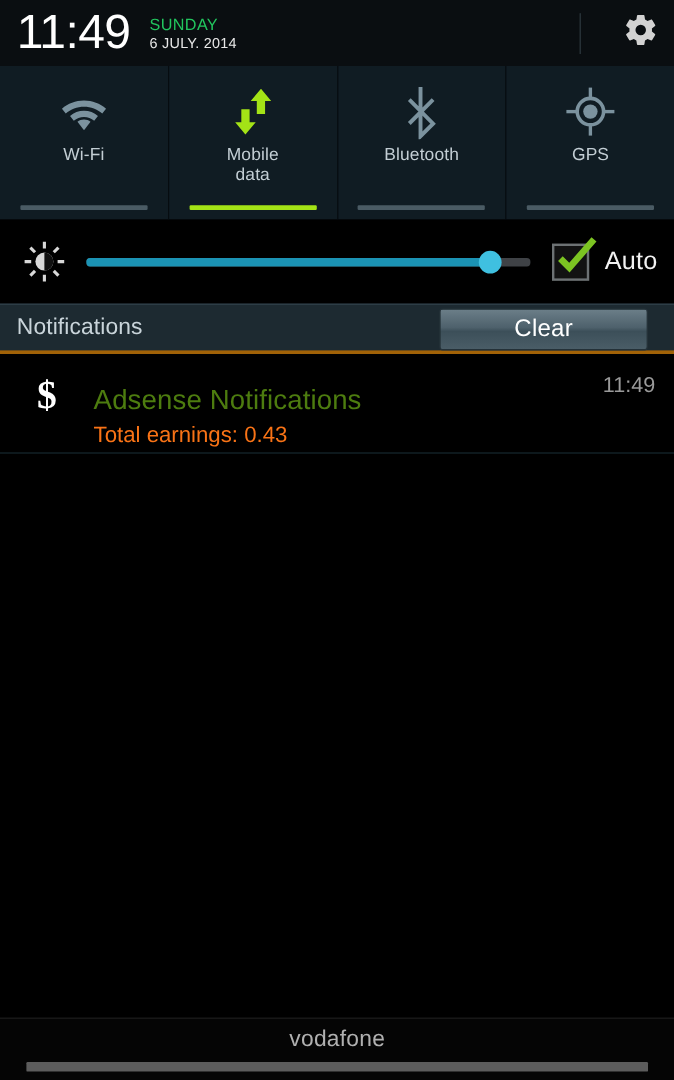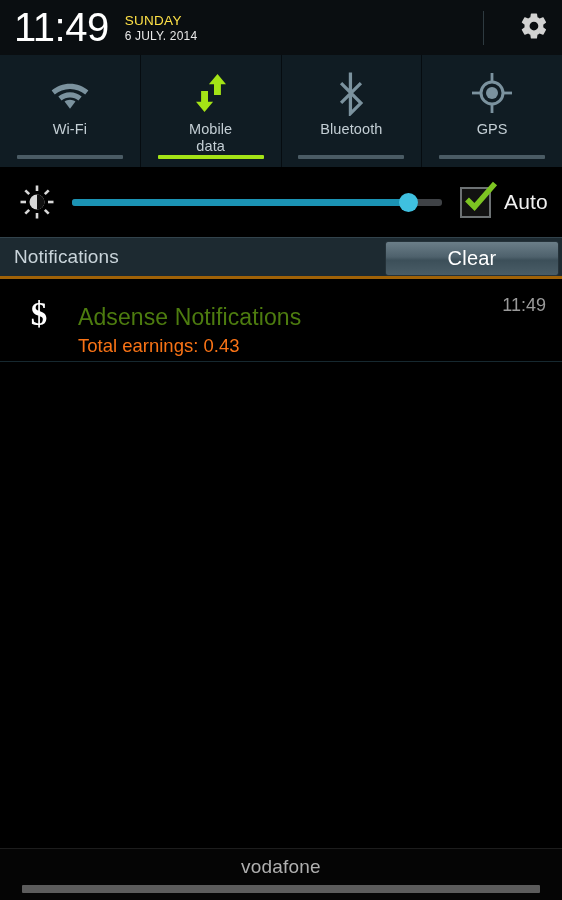--- a/index.html
+++ b/index.html
@@ -41,21 +41,21 @@
     margin-top: -2px;
   }
   .datewrap {
     display: flex;
     flex-direction: column;
     justify-content: center;
     line-height: 1;
     margin-top: 1px;
   }
   .dayname {
-    color: #fde047;
+    color: #22c55e;
     font-size: 13.5px;
     letter-spacing: 0.3px;
     margin-bottom: 3px;
   }
   .datetext {
     color: #e8e8e8;
     font-size: 12px;
     letter-spacing: 0.2px;
   }
   .header-right {
@@ -76,21 +76,21 @@
     width: 56px;
     height: 55px;
     display: flex;
     align-items: center;
     justify-content: center;
   }
 
   
   .toggles {
     display: flex;
-    height: 112px;
+    height: 128px;
     background: #101c23;
   }
   .toggle {
     flex: 1 1 0;
     position: relative;
     display: flex;
     flex-direction: column;
     align-items: center;
     justify-content: flex-start;
     padding-top: 13px;
@@ -204,21 +204,21 @@
     box-sizing: border-box;
   }
   .notif-title {
     color: #c9d4da;
     font-size: 19px;
     padding-left: 14px;
     letter-spacing: 0.1px;
   }
   .clear-btn {
     position: absolute;
-    right: 3px;
+    right: 22px;
     top: 3px;
     width: 174px;
     height: 35px;
     border-radius: 3px;
     background: linear-gradient(to bottom, #6b7e88 0%, #4e616c 45%, #3c4f59 55%, #4a5d67 100%);
     border: 1px solid #253239;
     display: flex;
     align-items: center;
     justify-content: center;
     box-sizing: border-box;

